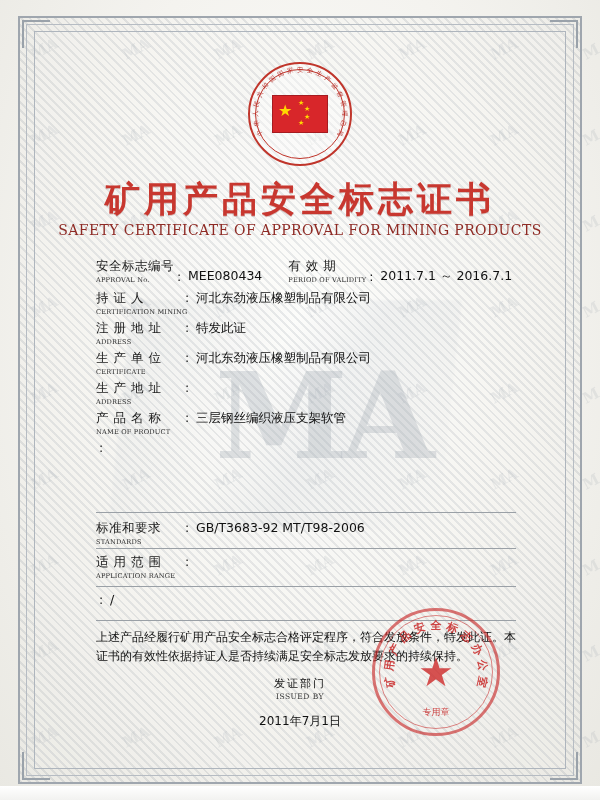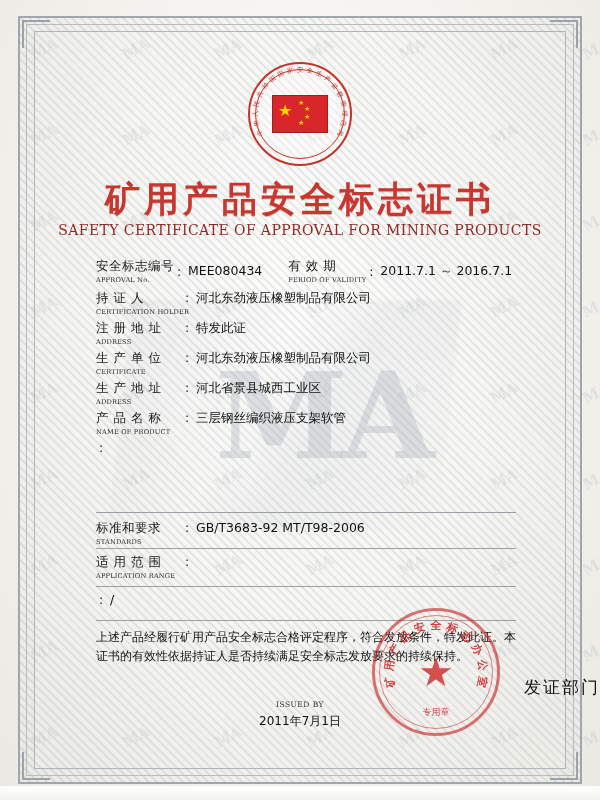--- a/index.html
+++ b/index.html
@@ -239,21 +239,21 @@
     line-height: 1.25;
     padding-left: 4px;
   }
 
   
   .row-top {
     display: flex;
     align-items: flex-start;
     margin-bottom: 6px;
   }
-  .row-top .cell { display: flex; align-items: center; }
+  .row-top .cell { display: flex; align-items: flex-end; }
   .row-top .cell.second { margin-left: 26px; }
   .lab-sm { width: auto; }
 
   .divider-line {
     position: absolute;
     left: 96px;
     width: 420px;
     height: 1px;
     background: #9aa0a6;
   }
@@ -271,25 +271,24 @@
     text-align: justify;
   }
   .issued {
     position: absolute;
     left: 0;
     right: 0;
     top: 676px;
     text-align: center;
   }
   .issued .cn {
-    font-size: 17px;
+    font-size: 11px;
     color: #111;
     letter-spacing: 2px;
     font-family: "DejaVu Sans", sans-serif;
-    text-align: right;
   }
   .issued .en {
     font-size: 7.5px;
     color: #333;
     letter-spacing: 0.5px;
     font-family: "DejaVu Serif", serif;
     margin-top: 1px;
   }
   .issue-date {
     position: absolute;
@@ -497,21 +496,21 @@
           <div class="lab-en">PERIOD OF VALIDITY</div>
         </div>
         <div class="colon">:</div>
         <div class="value">2011.7.1 ～ 2016.7.1</div>
       </div>
     </div>
 
     <div class="row">
       <div class="labelbox">
         <div class="lab-cn">持 证 人</div>
-        <div class="lab-en">CERTIFICATION HOLDER</div>
+        <div class="lab-en">CERTIFICATION MINING</div>
       </div>
       <div class="colon">:</div>
       <div class="value">河北东劲液压橡塑制品有限公司</div>
     </div>
 
     <div class="row">
       <div class="labelbox">
         <div class="lab-cn">注 册 地 址</div>
         <div class="lab-en">ADDRESS</div>
       </div>
@@ -527,21 +526,20 @@
       <div class="colon">:</div>
       <div class="value">河北东劲液压橡塑制品有限公司</div>
     </div>
 
     <div class="row">
       <div class="labelbox">
         <div class="lab-cn">生 产 地 址</div>
         <div class="lab-en">ADDRESS</div>
       </div>
       <div class="colon">:</div>
-      <div class="value">河北省景县城西工业区</div>
     </div>
 
     <div class="row">
       <div class="labelbox">
         <div class="lab-cn">产 品 名 称</div>
         <div class="lab-en">NAME OF PRODUCT</div>
       </div>
       <div class="colon">:</div>
       <div class="value">三层钢丝编织液压支架软管</div>
     </div>

